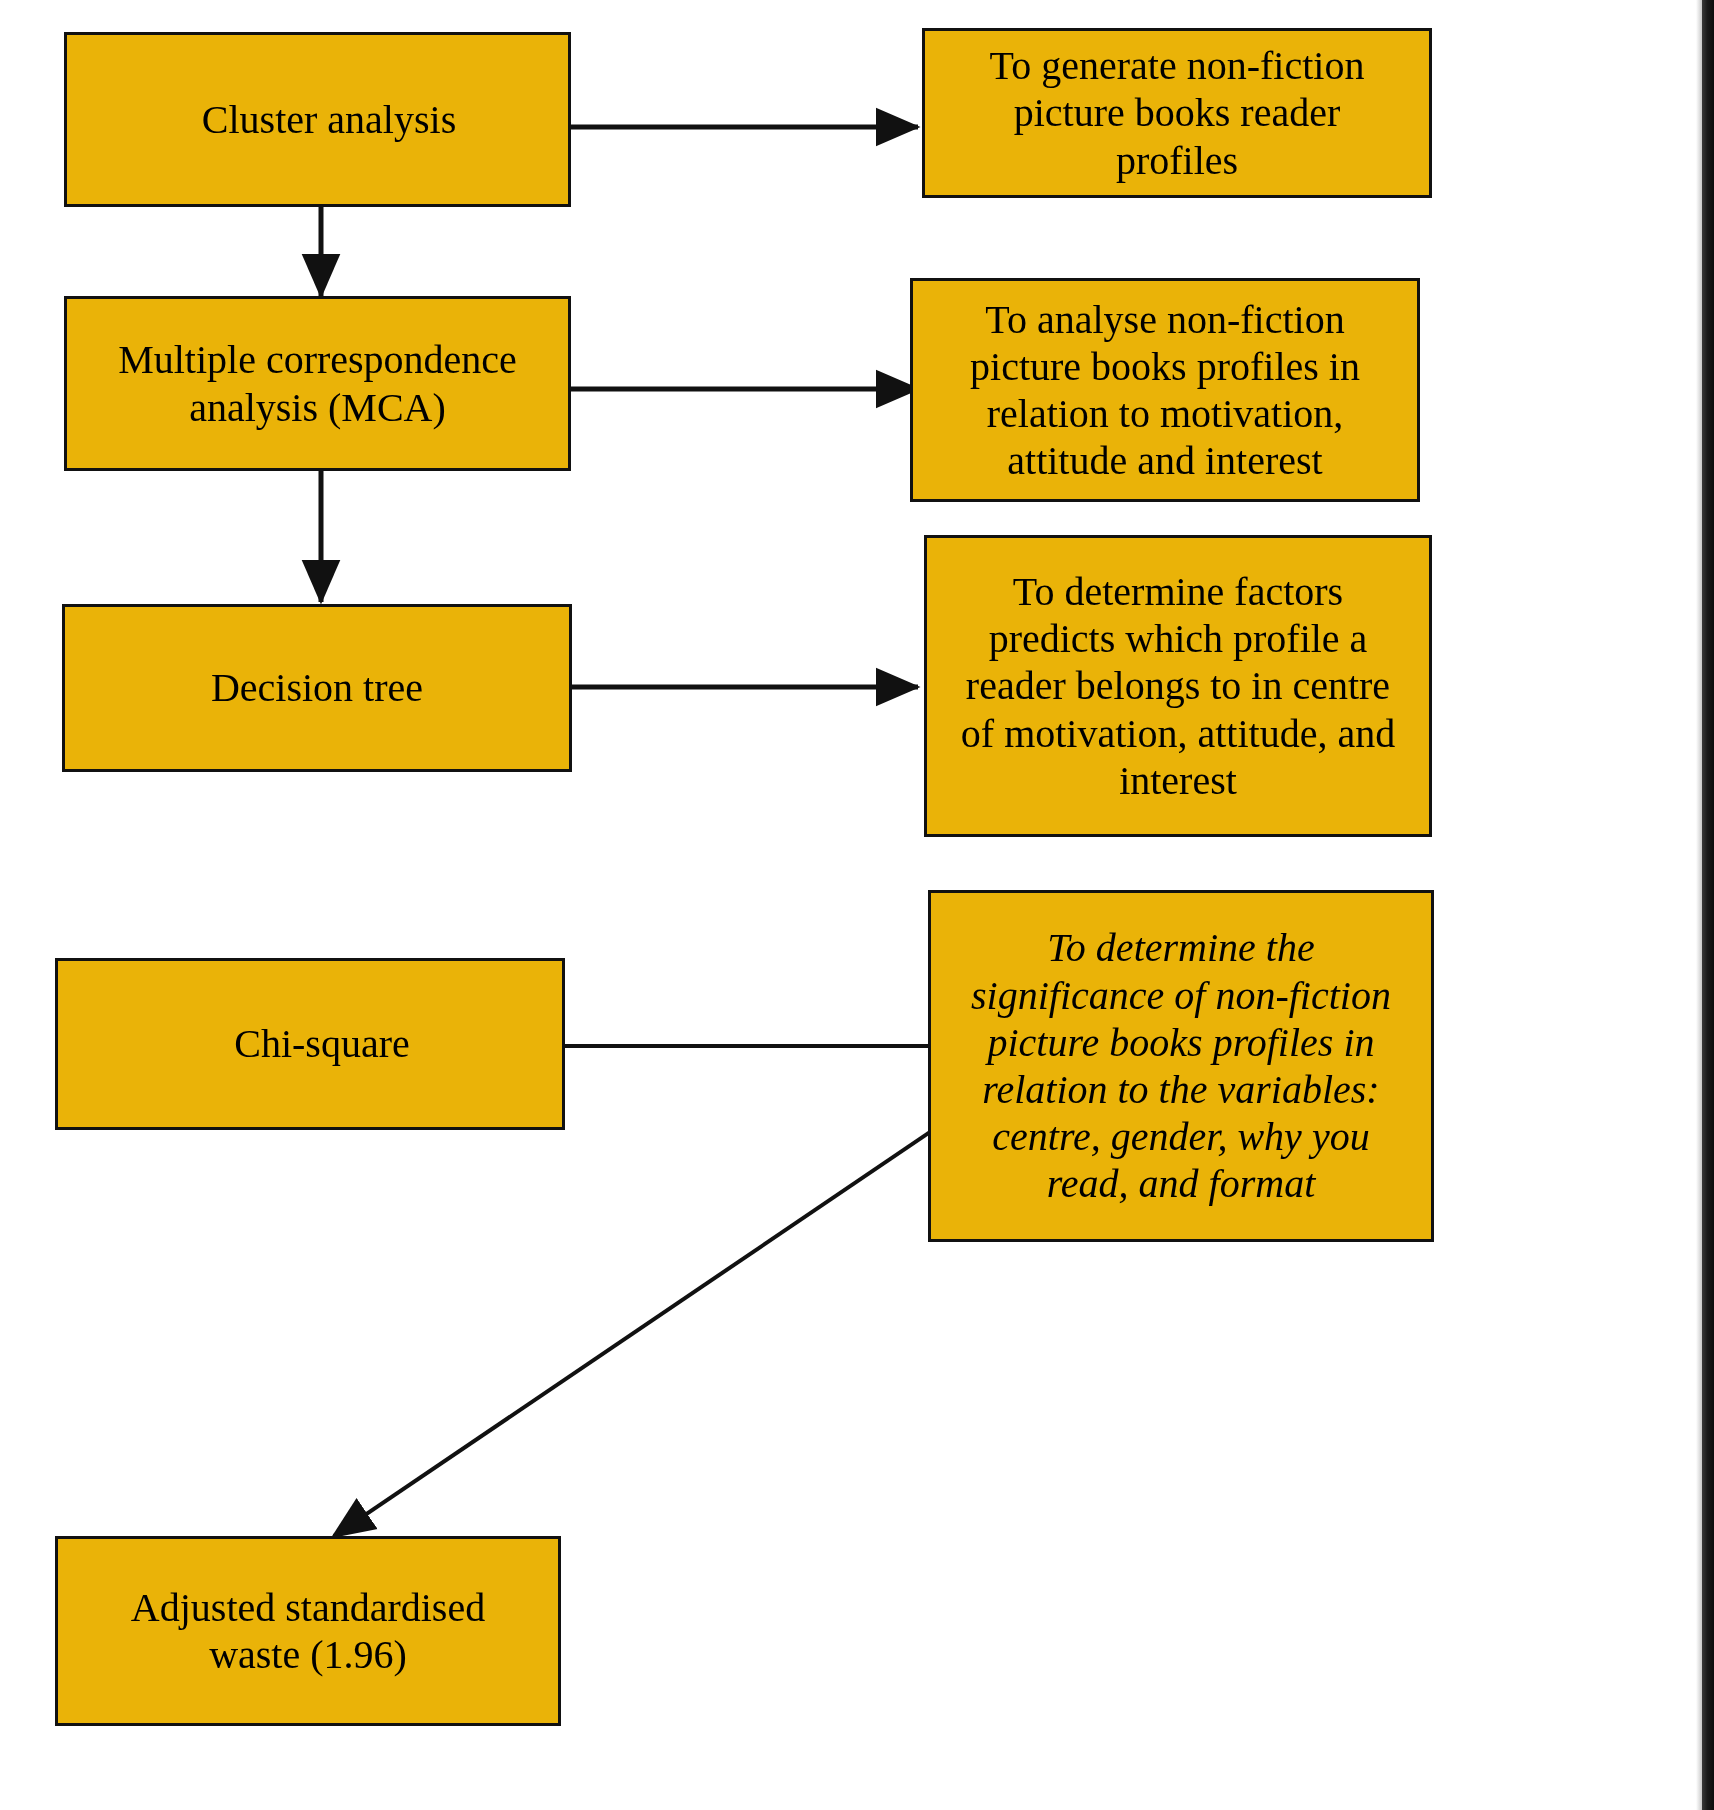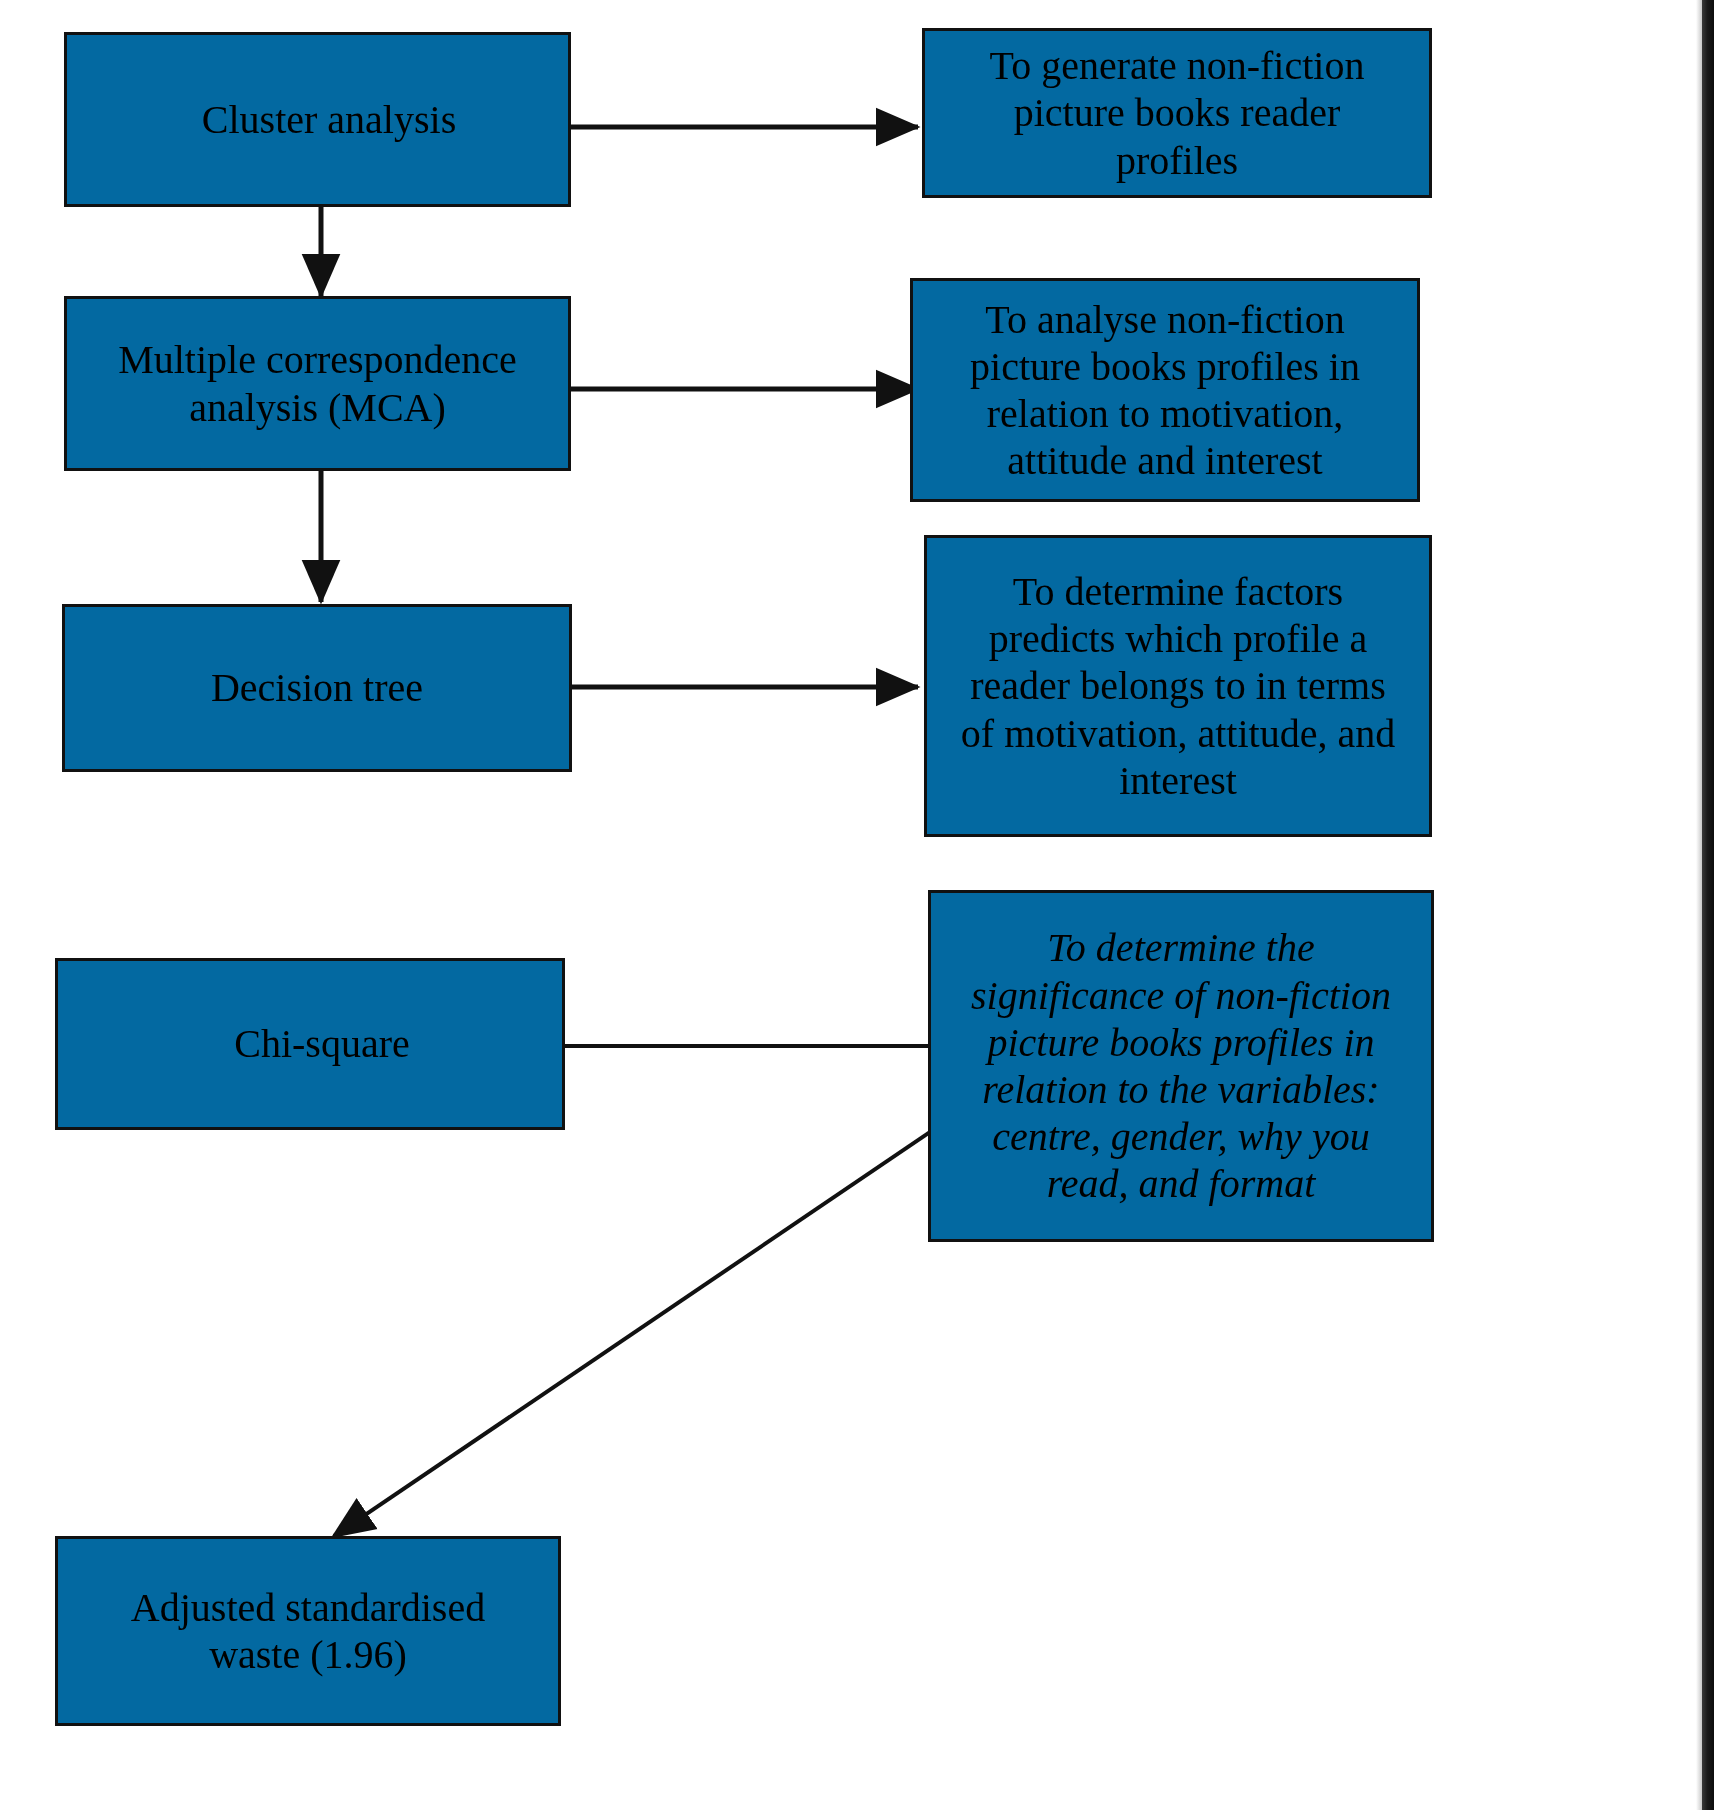--- a/index.html
+++ b/index.html
@@ -31,21 +31,21 @@
     top: 0;
     right: 12px;
     width: 6px;
     height: 1810px;
     background: linear-gradient(to right, #ffffff 0%, #c9c9c9 100%);
   }
   .flow-box {
     position: absolute;
     box-sizing: border-box;
     border: 3px solid #111111;
-    background: #0369a1;
+    background: #eab308;
     display: flex;
     align-items: center;
     justify-content: center;
     text-align: center;
     color: #000000;
     line-height: 1.18;
   }
   .flow-box .box-text {
     display: block;
     width: 100%;
@@ -126,21 +126,21 @@
   <div class="flow-box desc-box" style="left:910px; top:278px; width:510px; height:224px;">
     <span class="box-text">To analyse non-fiction
 picture books profiles in
 relation to motivation,
 attitude and interest</span>
   </div>
 
   <div class="flow-box desc-box" style="left:924px; top:535px; width:508px; height:302px;">
     <span class="box-text">To determine factors
 predicts which profile a
-reader belongs to in terms
+reader belongs to in centre
 of motivation, attitude, and
 interest</span>
   </div>
 
   <div class="flow-box desc-box" style="left:928px; top:890px; width:506px; height:352px;font-style:italic;">
     <span class="box-text">To determine the
 significance of non-fiction
 picture books profiles in
 relation to the variables:
 centre, gender, why you

